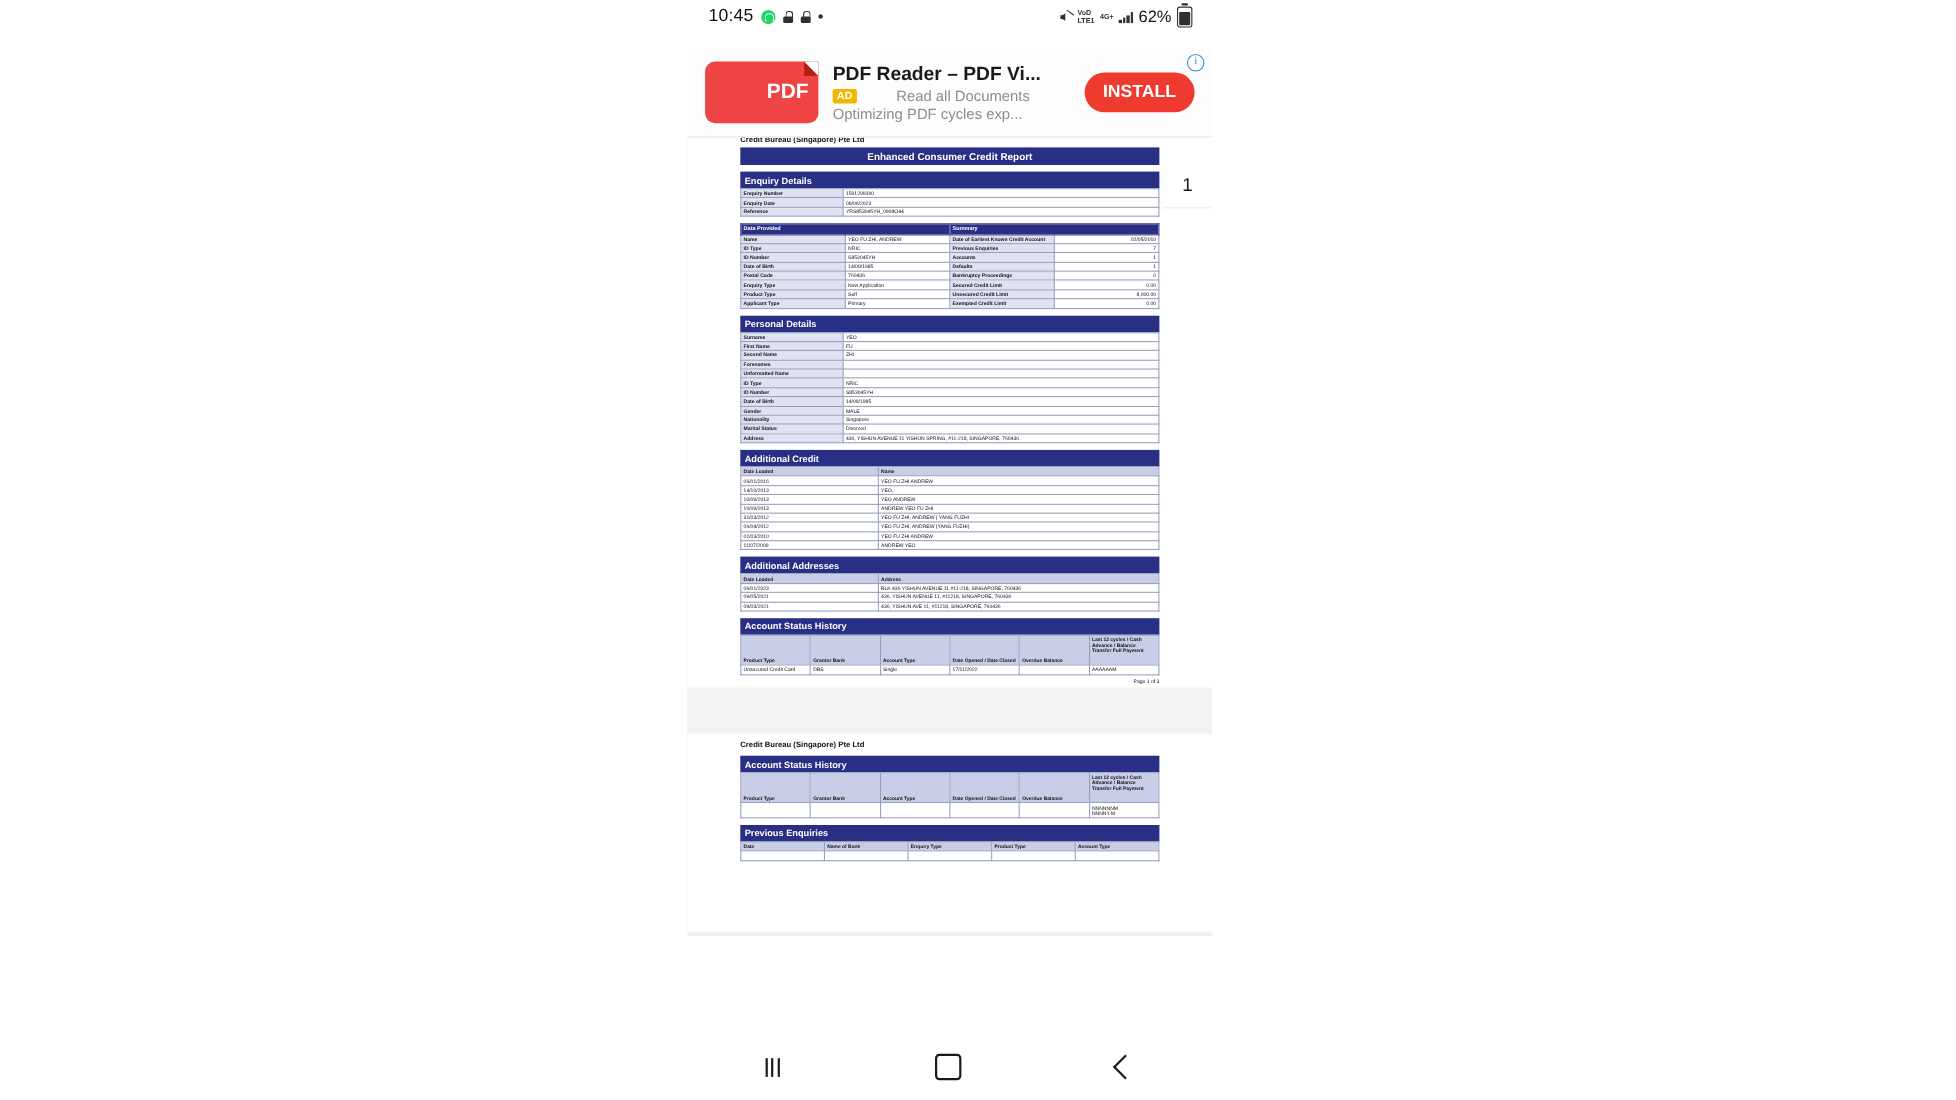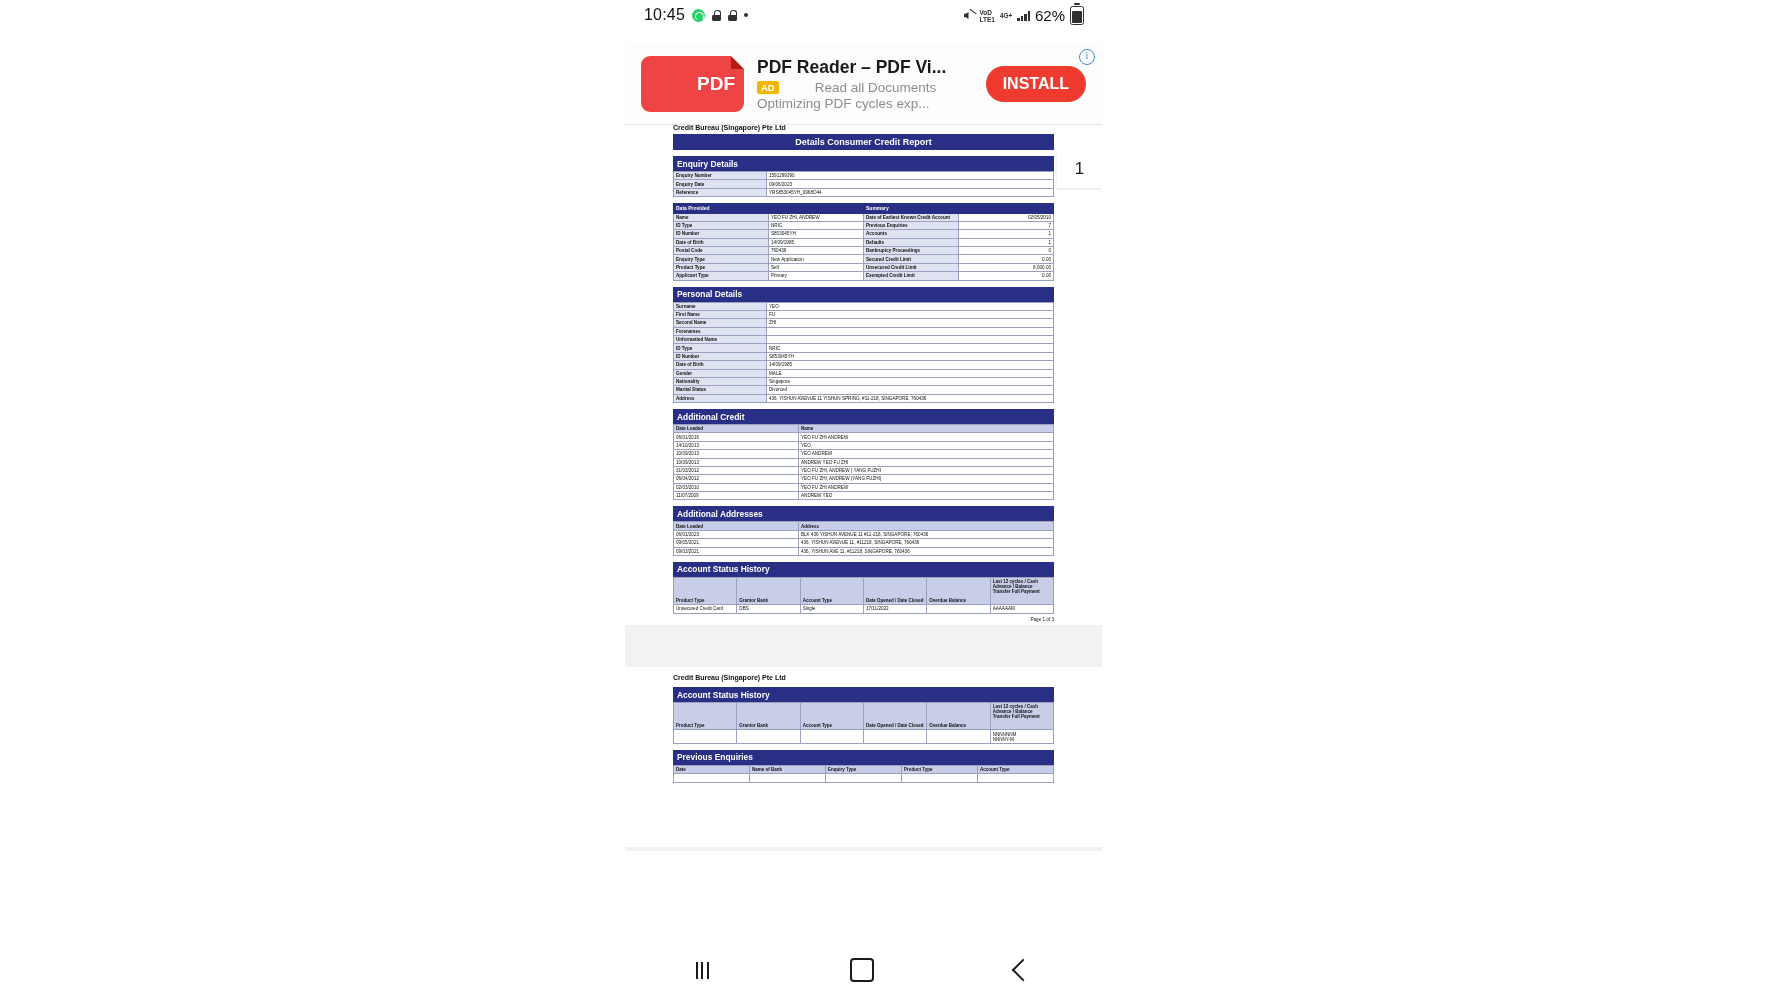--- a/index.html
+++ b/index.html
@@ -143,21 +143,21 @@
     </div>
     <div class="install">INSTALL</div>
   </div>
 
   <div class="viewer">
     <div class="pagebadge">1</div>
 
     <div class="page p1">
       <div class="sheet">
         <div class="cbs-sub">Credit Bureau (Singapore) Pte Ltd</div>
-        <div class="banner">Details Consumer Credit Report</div>
+        <div class="banner">Enhanced Consumer Credit Report</div>
 
         <div class="sec">Enquiry Details</div>
         <table>
           <tbody>
               <tr>
                 <td class="lbl">Enquiry Number</td>
                 <td>1591299390</td>
               </tr>
           <tr>
                 <td class="lbl">Enquiry Date</td>

